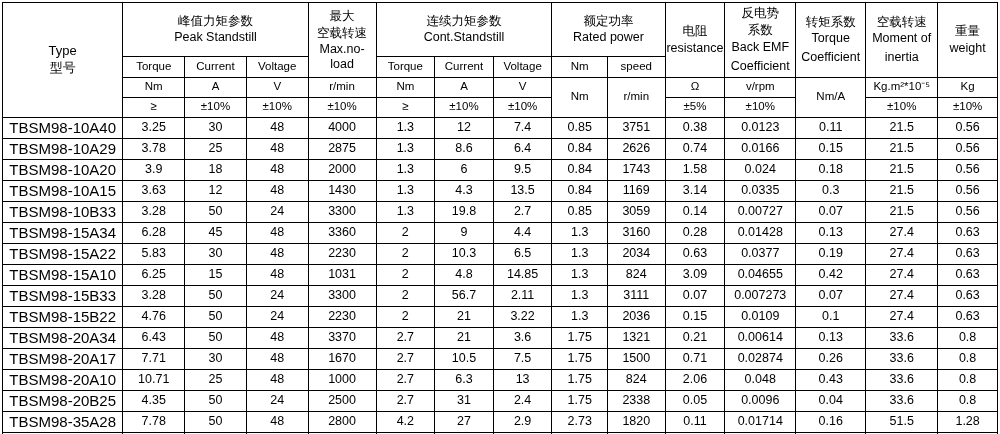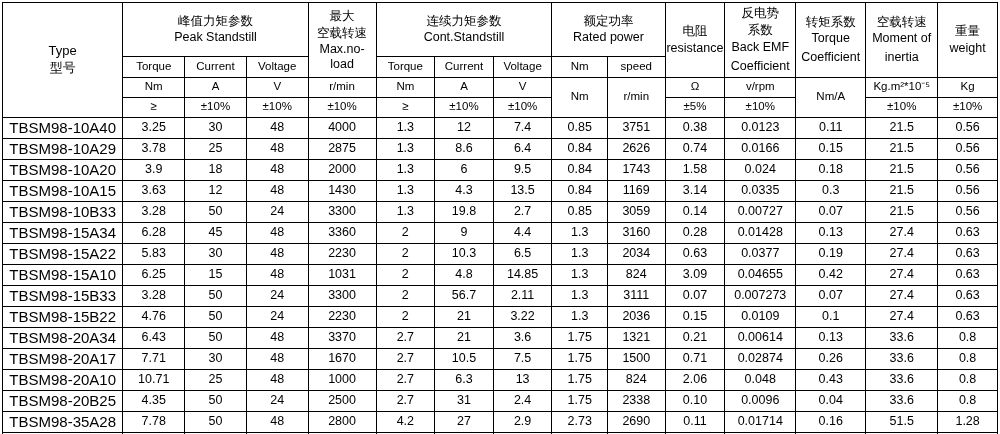--- a/index.html
+++ b/index.html
@@ -404,37 +404,37 @@
         <td class="model data">TBSM98-20B25</td>
         <td class="data">4.35</td>
         <td class="data">50</td>
         <td class="data">24</td>
         <td class="data">2500</td>
         <td class="data">2.7</td>
         <td class="data">31</td>
         <td class="data">2.4</td>
         <td class="data">1.75</td>
         <td class="data">2338</td>
-        <td class="data">0.10</td>
+        <td class="data">0.05</td>
         <td class="data">0.0096</td>
         <td class="data">0.04</td>
         <td class="data">33.6</td>
         <td class="data">0.8</td>
       </tr>
       <tr>
         <td class="model data">TBSM98-35A28</td>
         <td class="data">7.78</td>
         <td class="data">50</td>
         <td class="data">48</td>
         <td class="data">2800</td>
         <td class="data">4.2</td>
         <td class="data">27</td>
         <td class="data">2.9</td>
         <td class="data">2.73</td>
-        <td class="data">2690</td>
+        <td class="data">1820</td>
         <td class="data">0.11</td>
         <td class="data">0.01714</td>
         <td class="data">0.16</td>
         <td class="data">51.5</td>
         <td class="data">1.28</td>
       </tr>
       <tr>
         <td class="model data">TBSM98-35A14</td>
         <td class="data">11.54</td>
         <td class="data">38</td>

